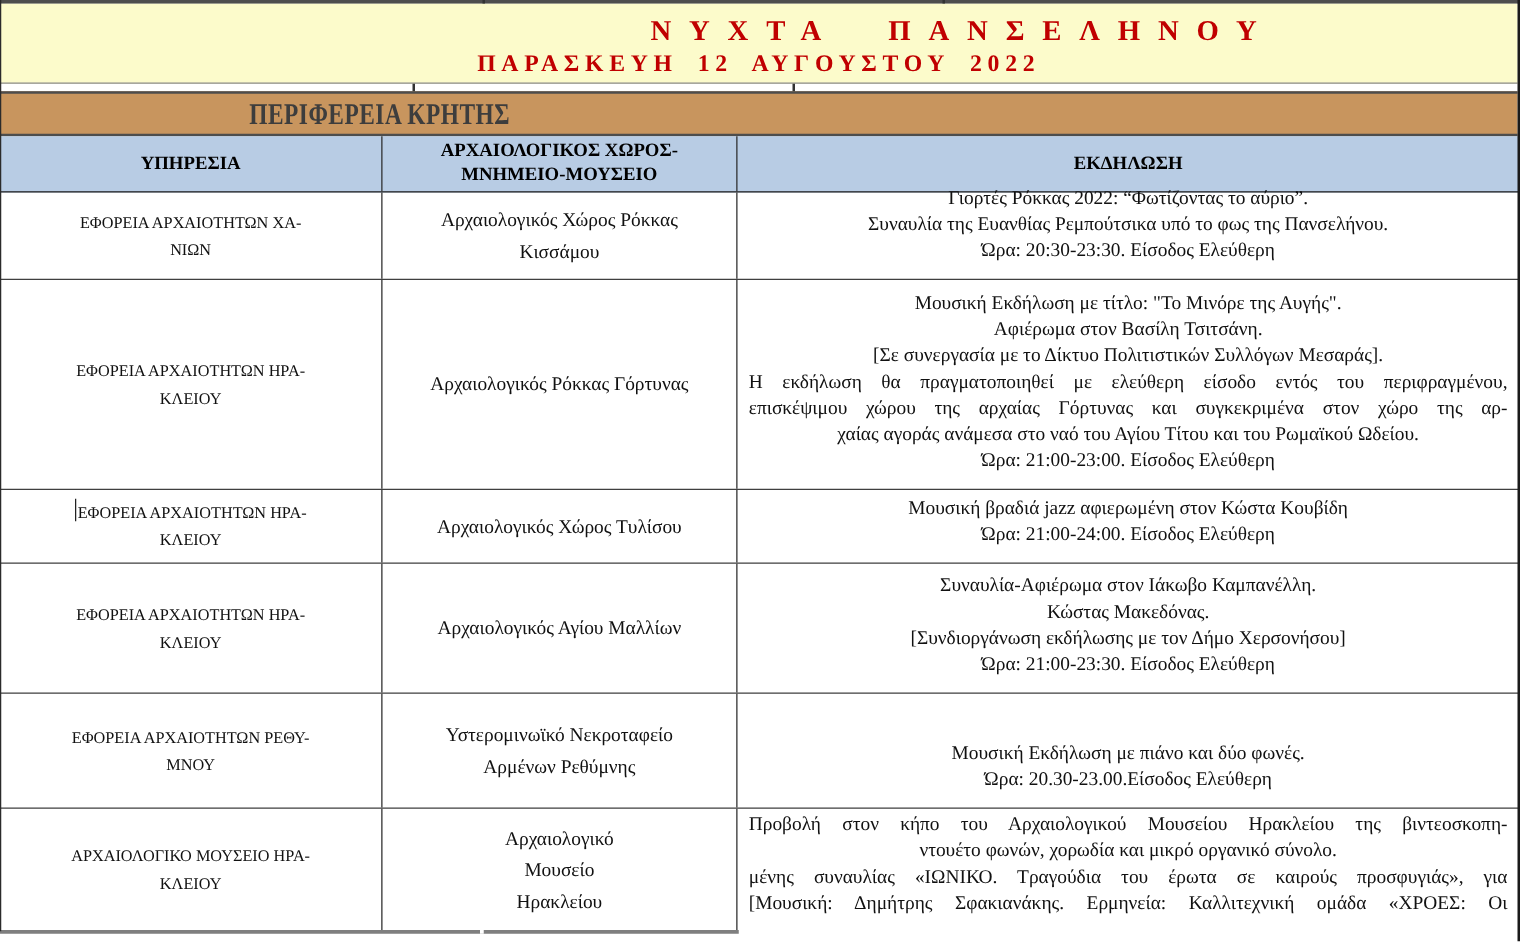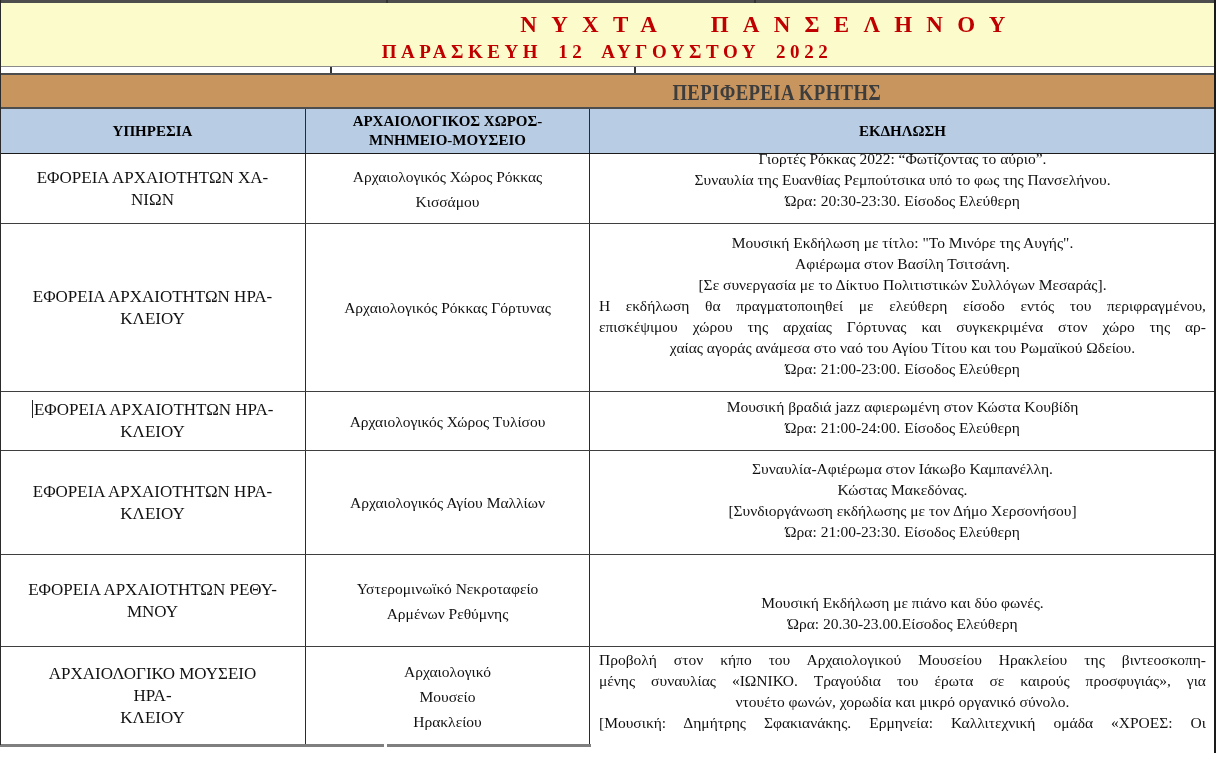--- a/index.html
+++ b/index.html
@@ -35,42 +35,41 @@
   .title-line2 {
     position:relative; left:0; margin-top:3px;
     font-size:19px; font-weight:bold; color:#C00000;
     letter-spacing:0.24em; word-spacing:0.35em; white-space:nowrap;
   }
   
   .region-band {
     position:absolute; left:0; top:73px; width:1214px; height:36px;
     background:#C8955E;
     border-top:2px solid #4d4d4d; border-bottom:2px solid #4d4d4d;
-    text-align:center;
   }
   .region-title {
     display:inline-block; position:relative; left:170px; margin-top:4px;
     transform:scaleX(0.78); transform-origin:center;
     font-size:24px; font-weight:bold; color:#3d3d3d; letter-spacing:0.5px;
     white-space:nowrap;
   }
   
   .grid { position:absolute; left:0; top:109px; width:1215px; }
   .t-row { display:flex; width:100%; border-bottom:1.3px solid #3f3f3f; }
   .t-row.last { border-bottom:none; }
   .t-row.head { background:#B8CCE4; height:45px; border-bottom:1.4px solid #1a1a1a; }
   .cell {
     display:flex; flex-direction:column; justify-content:center;
     text-align:center; border-right:1.3px solid #2b2b2b;
   }
   .c1 { width:306px; padding:2px 28px; }
   .c2 { width:284px; padding:2px 8px; }
   .c3 { width:625px; padding:12px 9px; border-right:none; }
   .head .cell { font-weight:bold; font-size:15px; line-height:19px; color:#000; }
-  .svc  { font-size:17px; line-height:22px; }
+  .svc  { font-size:13px; line-height:22px; }
   .site { font-size:15.5px; line-height:25px; }
   .evt  { font-size:15.5px; line-height:21px;justify-content:flex-end; }
   .line { width:100%; }
   .line.jl { text-align:justify; text-align-last:justify; }
   .caret {
     display:inline-block; width:1.4px; height:18px; background:#222;
     vertical-align:-3px; margin-right:1px;
   }
   
   .bottom-cut { position:absolute; left:0; top:744px; width:591px; height:3px; background:#7f7f7f; }
@@ -191,22 +190,22 @@
             <div class="line">ΑΡΧΑΙΟΛΟΓΙΚΟ ΜΟΥΣΕΙΟ ΗΡΑ-</div>
             <div class="line">ΚΛΕΙΟΥ</div>
           </div>
           <div class="cell c2 site">
             <div class="line">Αρχαιολογικό</div>
             <div class="line">Μουσείο</div>
             <div class="line">Ηρακλείου</div>
           </div>
           <div class="cell c3 evt">
             <div class="line jl">Προβολή στον κήπο του Αρχαιολογικού Μουσείου Ηρακλείου της βιντεοσκοπη-</div>
+            <div class="line">ντουέτο φωνών, χορωδία και μικρό οργανικό σύνολο.</div>
             <div class="line jl">μένης συναυλίας «ΙΩΝΙΚΟ. Τραγούδια του έρωτα σε καιρούς προσφυγιάς», για</div>
-            <div class="line">ντουέτο φωνών, χορωδία και μικρό οργανικό σύνολο.</div>
             <div class="line jl">[Μουσική: Δημήτρης Σφακιανάκης. Ερμηνεία: Καλλιτεχνική ομάδα «ΧΡΟΕΣ: Οι</div>
           </div>
         </div>
       </div>
   </div>
 
   <div class="bottom-cut"></div>
   <div class="bottom-cut-notch"></div>
   <div class="left-border"></div>
   <div class="right-border"></div>

